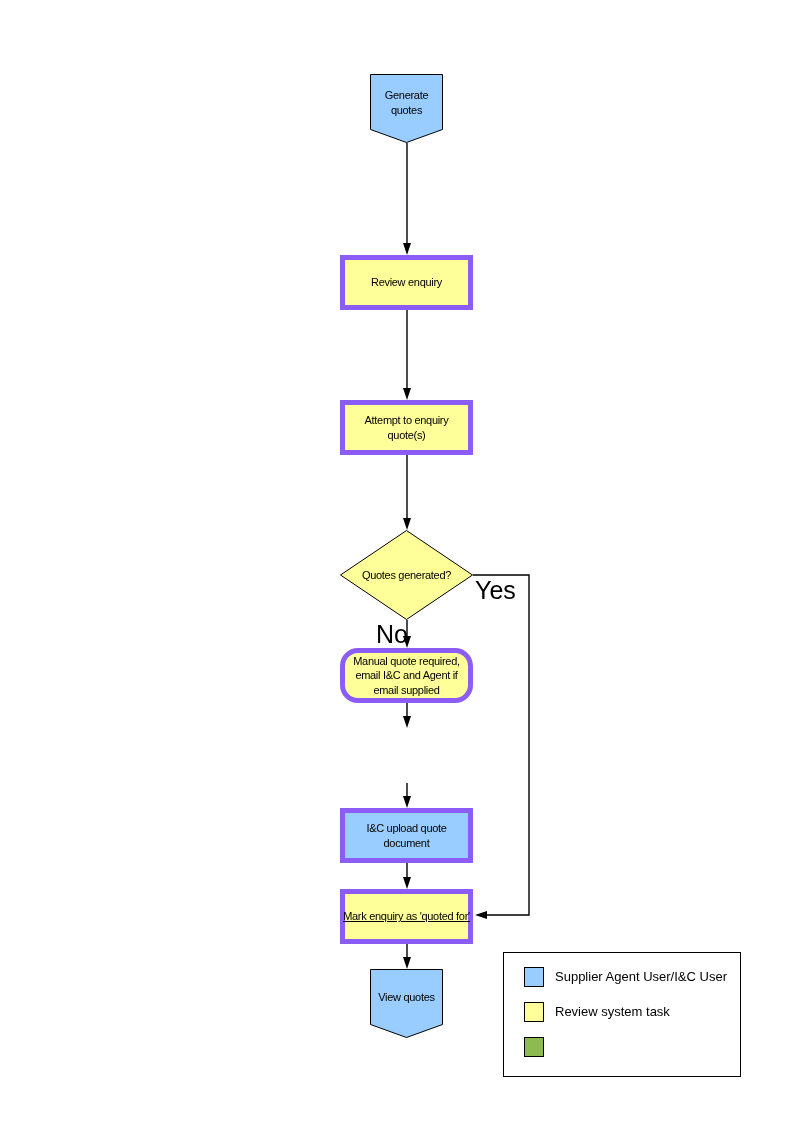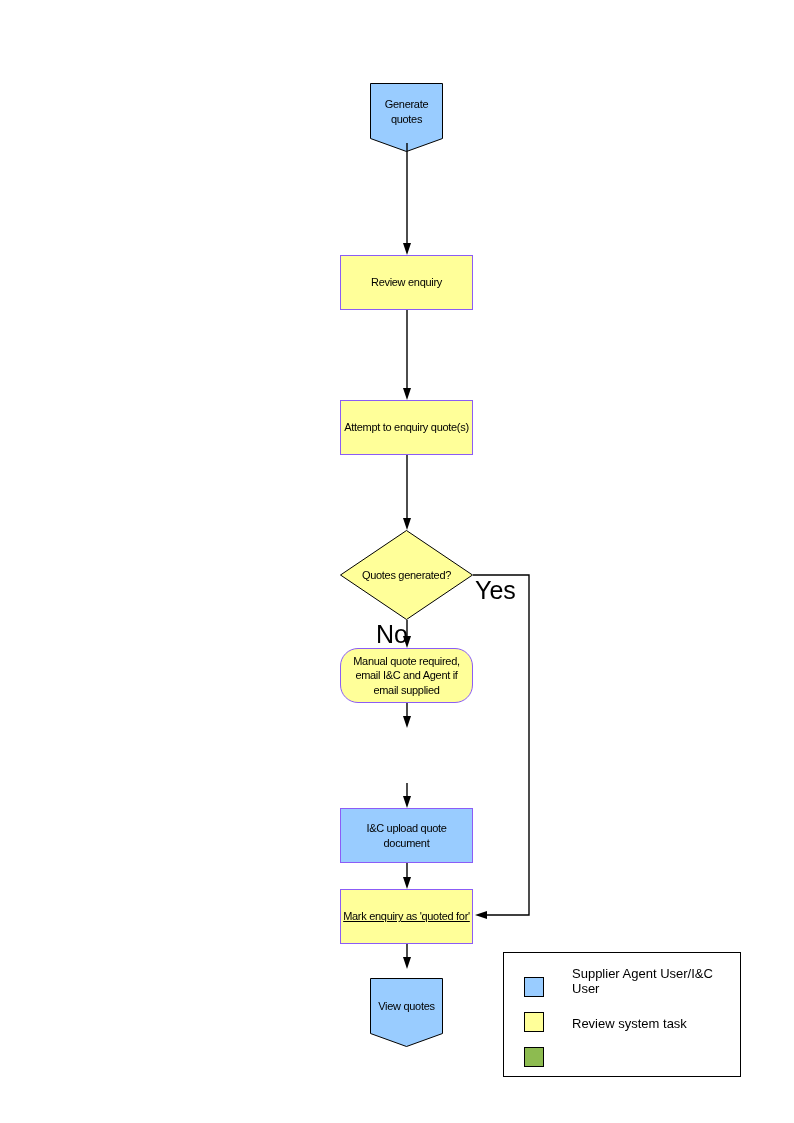--- a/index.html
+++ b/index.html
@@ -19,34 +19,34 @@
     align-items: center;
     justify-content: center;
     text-align: center;
     font-size: 11px;
     line-height: 1.3;
     letter-spacing: -0.3px;
   }
   .rect {
     width: 133px;
     height: 55px;
-    border: 1px solid #8b5cf6;
+    border: 5px solid #8b5cf6;
     padding: 2px 3px;
   }
   .poly { border: none; padding: 0; }
   .poly svg { position: absolute; top: 0; left: 0; }
   .poly .node-label {
     position: absolute;
     top: 0; left: 0; right: 0; bottom: 0;
     display: flex;
     align-items: center;
     justify-content: center;
     text-align: center;
   }
-  .pentagon { width: 73px; height: 69px; margin-top: 9px; }
+  .pentagon { width: 73px; height: 69px; }
   .pentagon .node-label { padding-bottom: 12px; }
   .diamond { width: 133px; height: 90px; }
   .branch-label {
     position: absolute;
     font-size: 25px;
     line-height: 1;
     letter-spacing: 0;
   }
   #yes-label { left: 475px; top: 578px; }
   #no-label  { left: 376px; top: 622px; }
@@ -64,22 +64,22 @@
     box-sizing: border-box;
     border: 1px solid #000000;
     background: #ffffff;
     padding: 14px 6px 0 9px;
     display: flex;
     flex-direction: column;
     gap: 15px;
   }
   .legend-row {
     display: flex;
-    align-items: flex-end;
-    gap: 28px;
+    align-items: center;
+    gap: 11px;
     padding-left: 11px;
   }
   .legend-swatch {
     width: 20px;
     height: 20px;
     box-sizing: border-box;
     border: 1px solid #000000;
     flex: 0 0 auto;
   }
   .legend-label {

